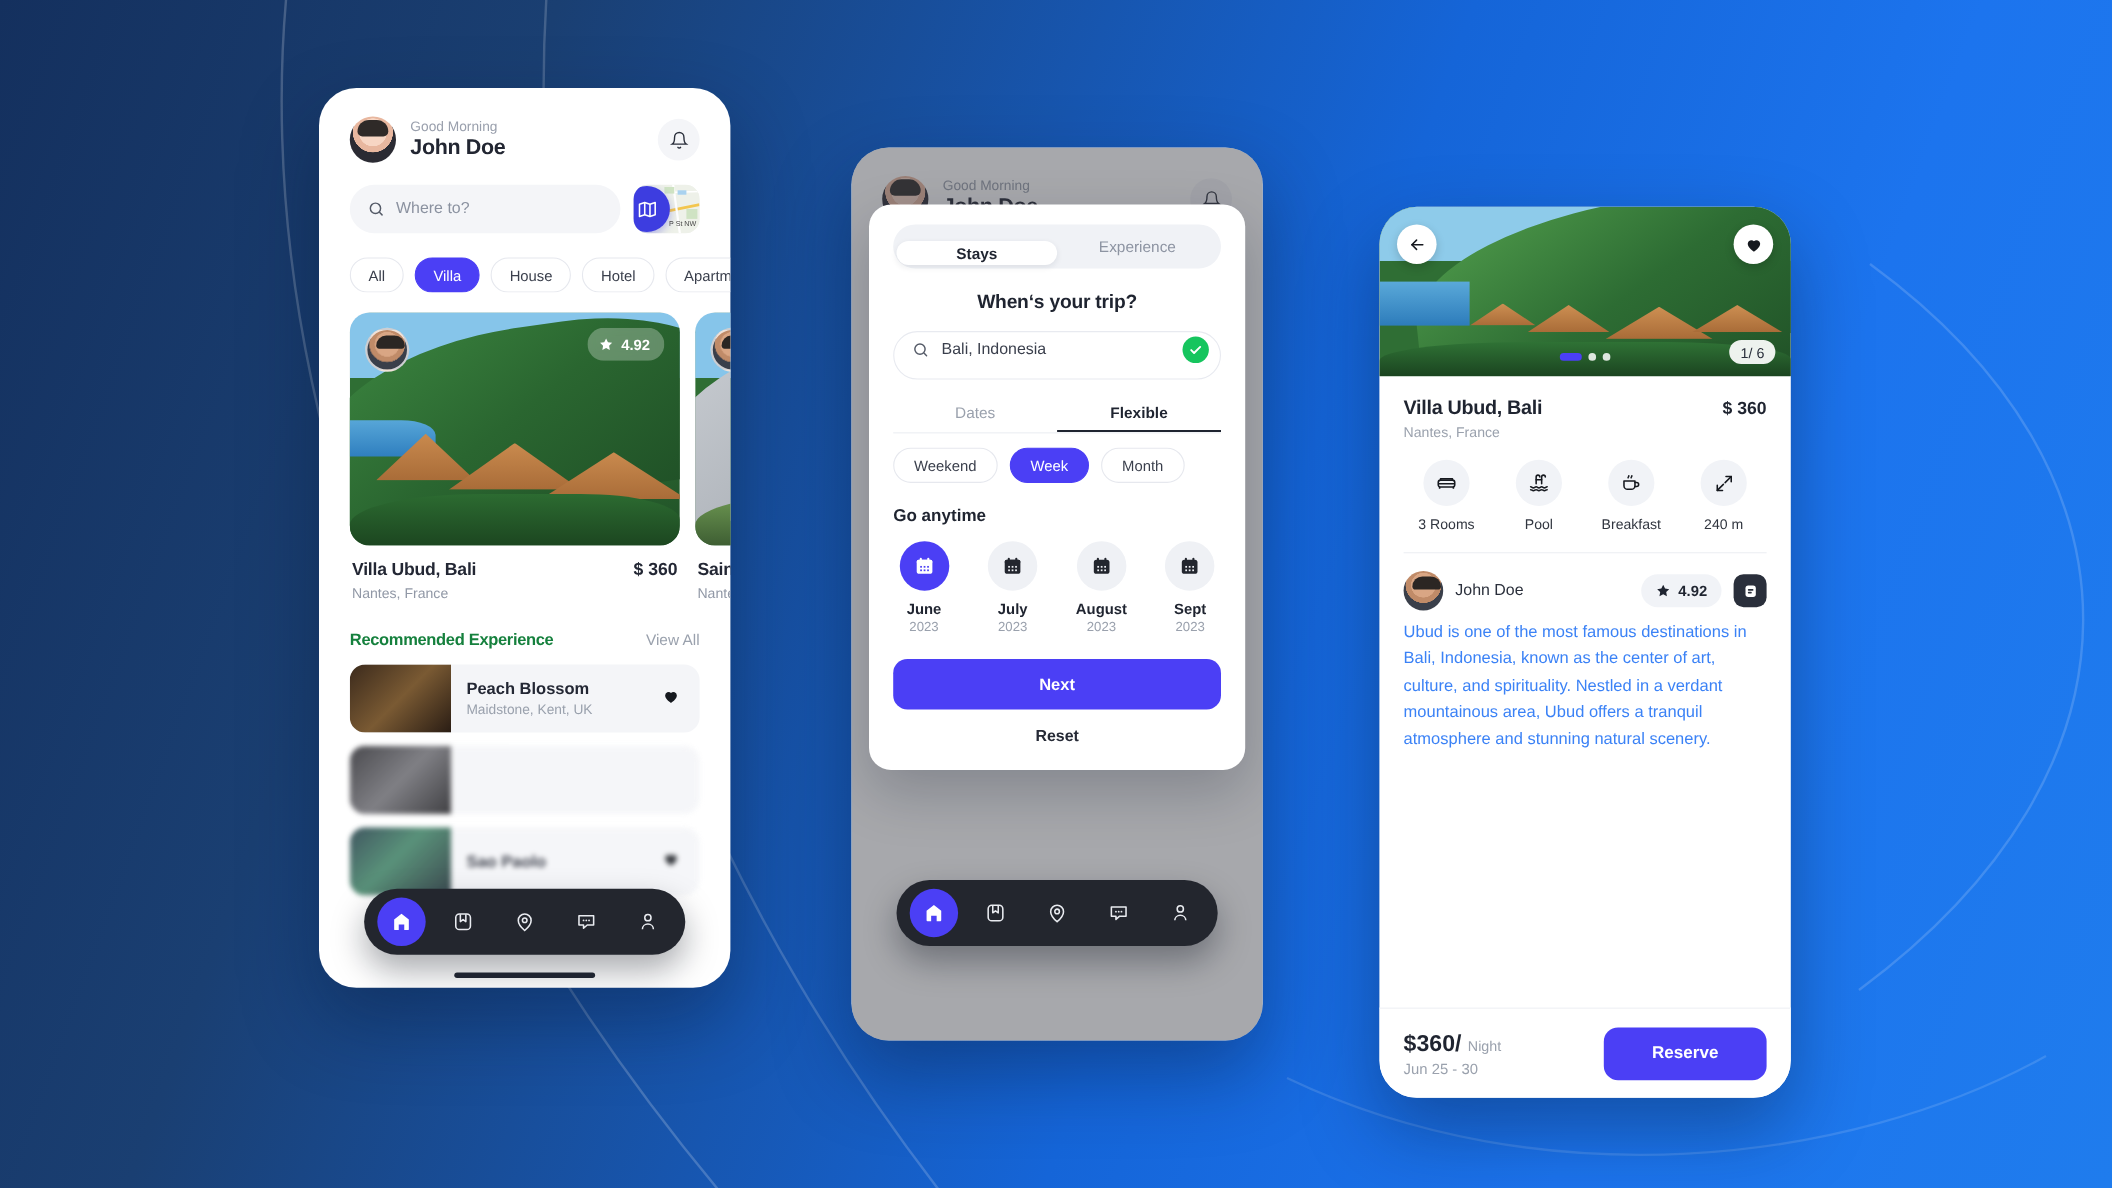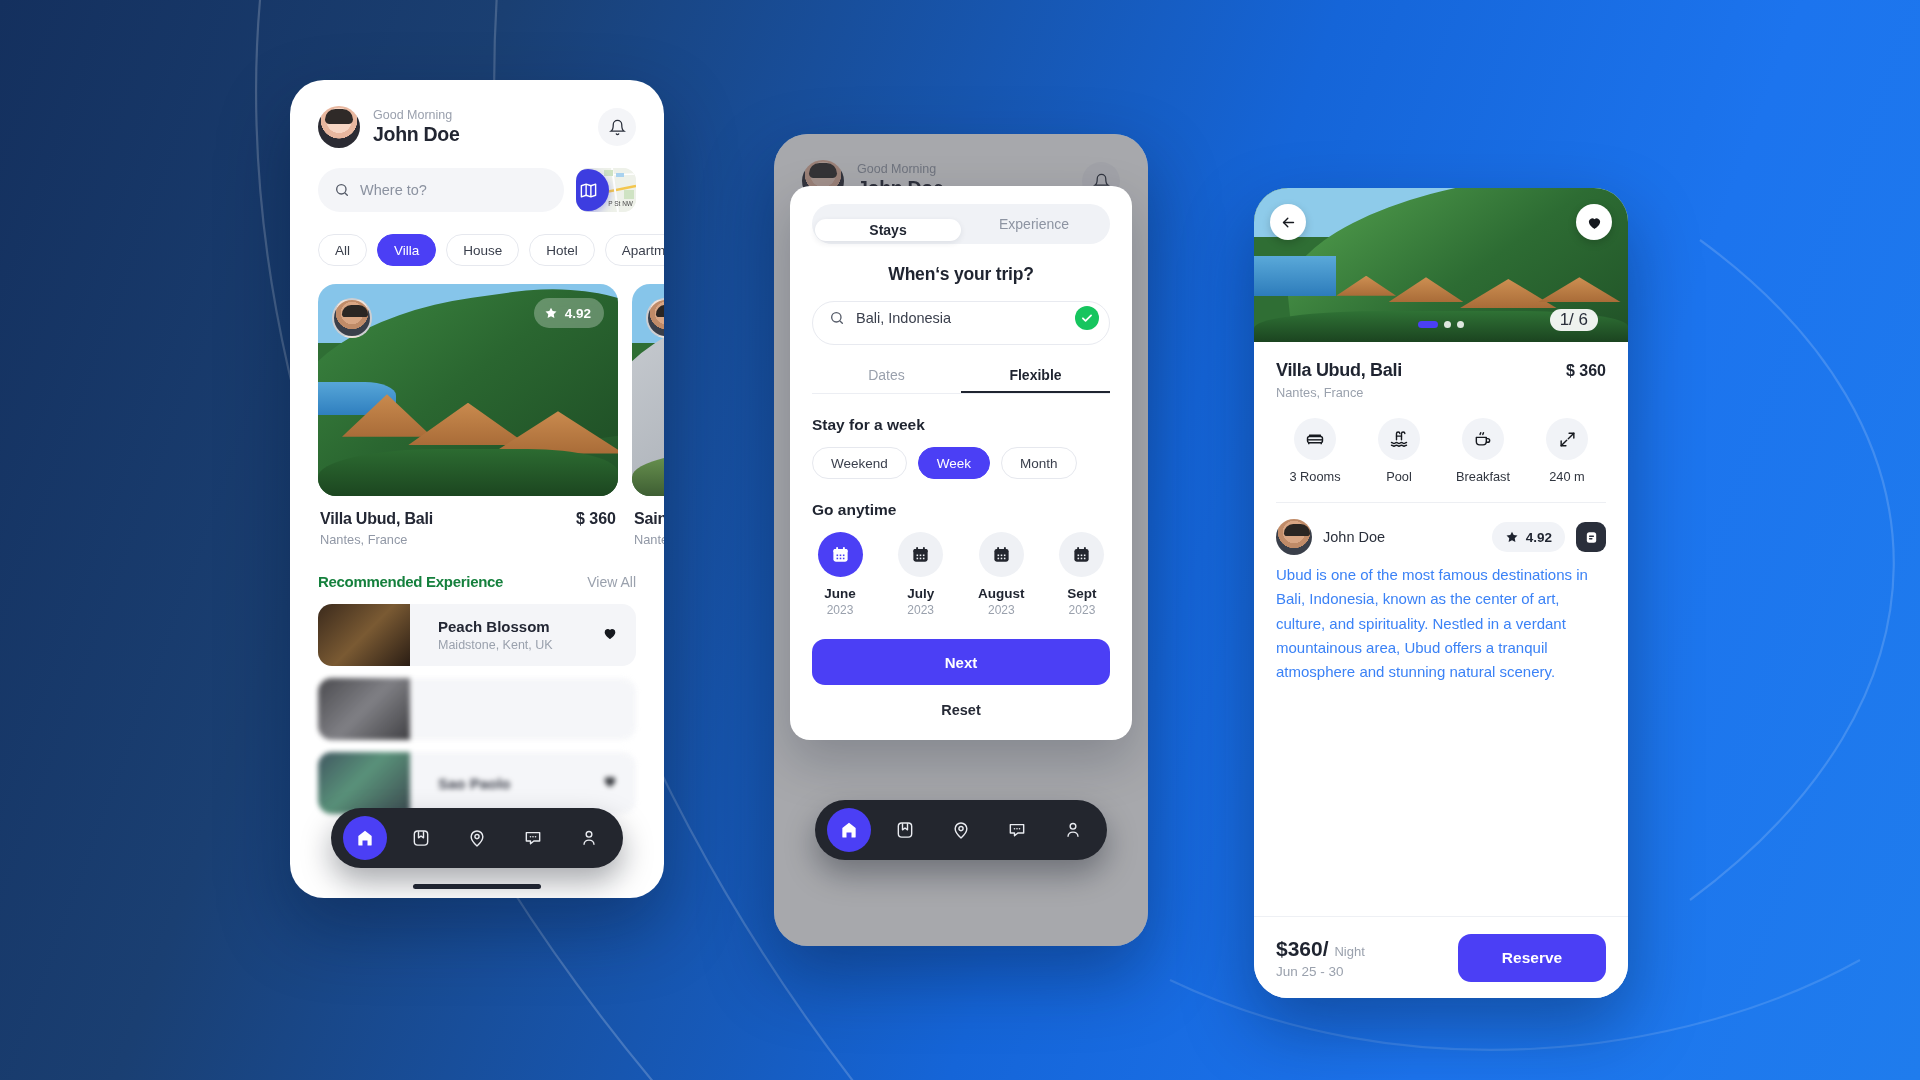--- a/index.html
+++ b/index.html
@@ -126,21 +126,21 @@
   .card-title { font-size: 16px; font-weight: 700; color: #232734; letter-spacing: -.2px; }
   .card-price { margin-left: auto; font-size: 16px; font-weight: 700; color: #232734; }
   .card-sub { font-size: 12.8px; color: #9198a6; padding-top: 4px; padding-left: 2px; }
 
   .sec-head { display: flex; align-items: baseline; padding: 26px 28px 0 28px; }
   .sec-title { font-size: 15px; font-weight: 700; color: #15803d; letter-spacing: -.3px; }
   .sec-link { margin-left: auto; font-size: 14px; color: #9aa1ad; }
 
   .exp-list { padding: 14px 28px 0 28px; display: flex; flex-direction: column; gap: 12px; }
   .exp {
-    display: flex; align-items: center; gap: 28px; background: #f4f5f8;
+    display: flex; align-items: center; gap: 14px; background: #f4f5f8;
     border-radius: 14px; height: 62px; overflow: hidden;
   }
   .exp-thumb { width: 92px; height: 62px; flex: 0 0 92px; }
   .exp-thumb.t1 { background: linear-gradient(135deg,#3b2a1c,#7a5a33 50%,#2a1d14); }
   .exp-thumb.t2 { background: linear-gradient(135deg,#2b2b30,#6a6a70 50%,#202024); }
   .exp-thumb.t3 { background: linear-gradient(135deg,#1f3a45,#3d7f63 45%,#1b2c33); }
   .exp-name { font-size: 15px; font-weight: 700; color: #232734; }
   .exp-sub { font-size: 12.5px; color: #9aa1ad; padding-top: 3px; }
   .exp-heart { margin-left: auto; margin-right: 18px; }
 
@@ -234,23 +234,23 @@
     position: absolute; top: 16px; width: 36px; height: 36px; border-radius: 50%;
     background: #fff; display: flex; align-items: center; justify-content: center;
     box-shadow: 0 3px 9px rgba(0,0,0,.18);
   }
   .circ-btn.left { left: 16px; }
   .circ-btn.right { right: 16px; }
   .dots { position: absolute; left: 50%; transform: translateX(-50%); bottom: 14px; display: flex; gap: 6px; align-items: center; }
   .dot { width: 7px; height: 7px; border-radius: 50%; background: rgba(255,255,255,.85); }
   .dot.on { width: 20px; border-radius: 4px; background: #4b3ff5; }
   .count {
-    position: absolute; right: 30px; bottom: 11px; height: 22px; padding: 0 10px;
+    position: absolute; right: 14px; bottom: 11px; height: 22px; padding: 0 10px;
     border-radius: 11px; background: rgba(255,255,255,.92);
-    display: flex; align-items: center; font-size: 17px; color: #2a2f3b; font-weight: 500;
+    display: flex; align-items: center; font-size: 13px; color: #2a2f3b; font-weight: 500;
   }
   .rp { padding: 0 22px; }
   .rp-head { display: flex; align-items: baseline; padding-top: 18px; }
   .rp-title { font-size: 18px; font-weight: 700; color: #1f2430; letter-spacing: -.3px; }
   .rp-price { margin-left: auto; font-size: 16px; font-weight: 700; color: #1f2430; }
   .rp-sub { font-size: 12.8px; color: #9aa1ad; padding-top: 4px; }
   .feats { display: flex; justify-content: space-between; padding: 18px 4px 0 4px; }
   .feat { width: 70px; text-align: center; }
   .f-circ { width: 42px; height: 42px; border-radius: 50%; background: #f1f3f7; margin: 0 auto;
     display: flex; align-items: center; justify-content: center; }
@@ -545,21 +545,20 @@
             <path d="M5 12.5l4.5 4.5L19 7.5"></path>
           </svg>
       </span>
     </div>
 
     <div class="utabs">
       <div class="utab">Dates</div>
       <div class="utab on">Flexible</div>
     </div>
 
-    <div class="blk-title">Stay for a week</div>
     <div class="pills">
       <div class="pill">Weekend</div>
       <div class="pill on">Week</div>
       <div class="pill">Month</div>
     </div>
 
     <div class="blk-title">Go anytime</div>
     <div class="months">
       <div class="month">
         <div class="m-circ on">

